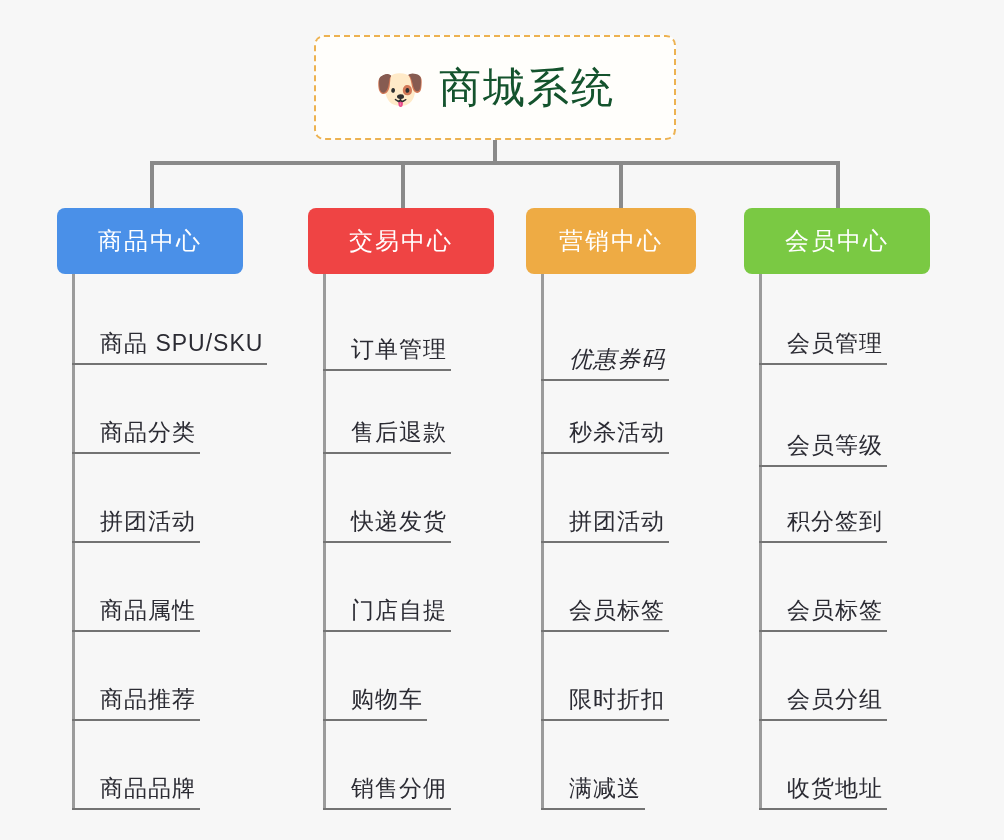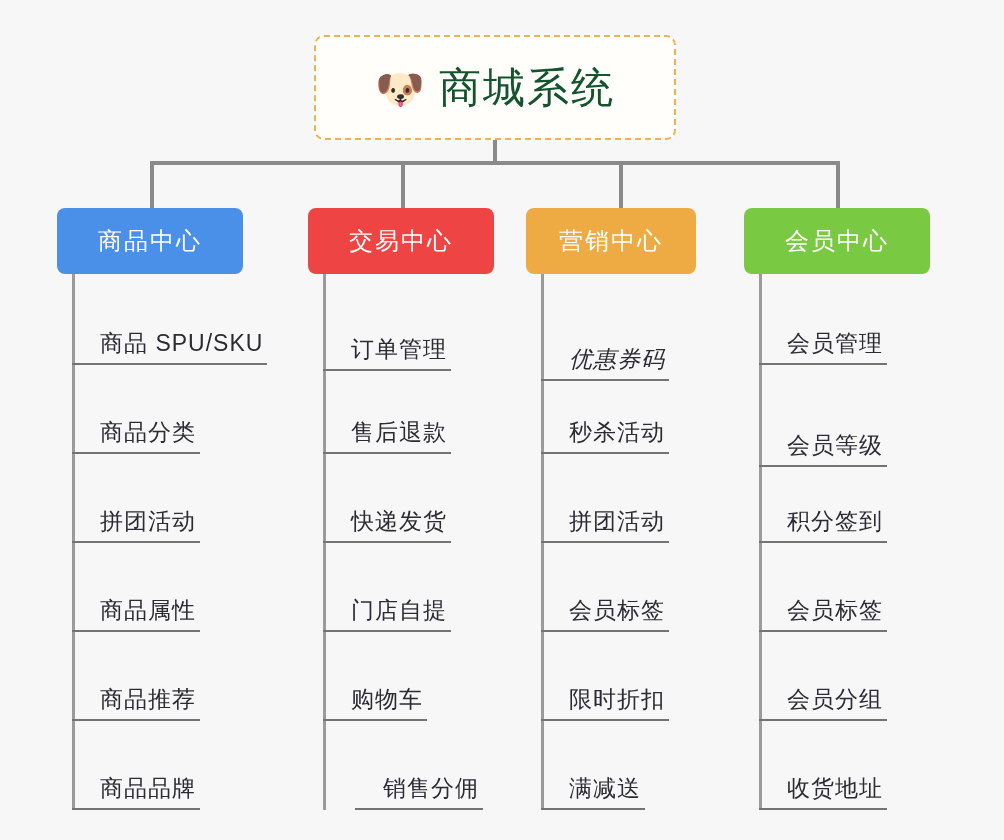--- a/index.html
+++ b/index.html
@@ -173,21 +173,21 @@
     </div>
     <div class="leaf" style="top:178px;">
       <span class="leaf-label">快递发货</span>
     </div>
     <div class="leaf" style="top:267px;">
       <span class="leaf-label">门店自提</span>
     </div>
     <div class="leaf" style="top:356px;align-items:flex-end;">
       <span class="leaf-label">购物车</span>
     </div>
-    <div class="leaf" style="top:445px;padding-left:32px;">
+    <div class="leaf" style="top:445px;">
       <span class="leaf-label">销售分佣</span>
     </div>
   </div>
 
   <div class="branch" style="left:541px; width:230px;">
     <div class="branch-spine" style="height:534px;"></div>
     <div class="leaf" style="top:16px;font-style:italic;">
       <span class="leaf-label">优惠券码</span>
     </div>
     <div class="leaf" style="top:89px;">

